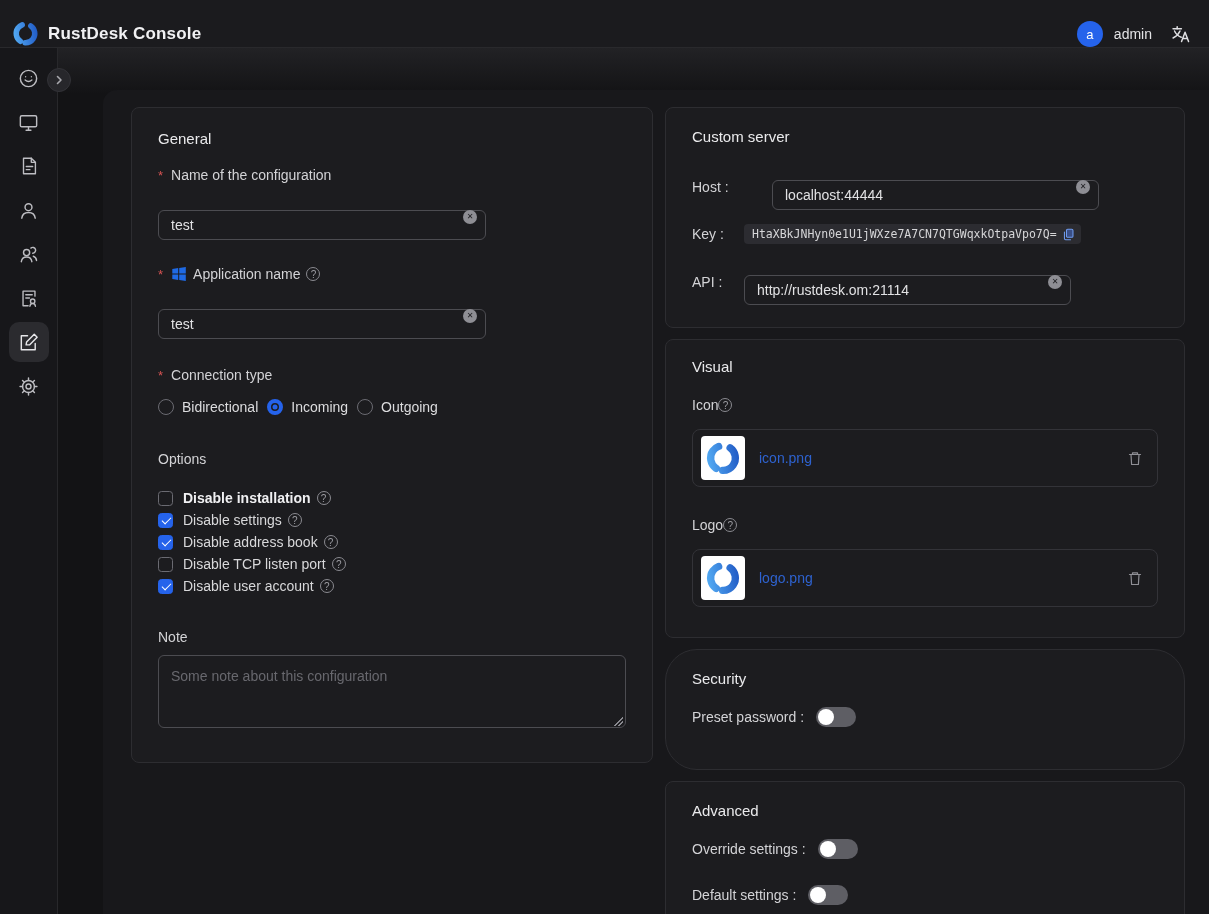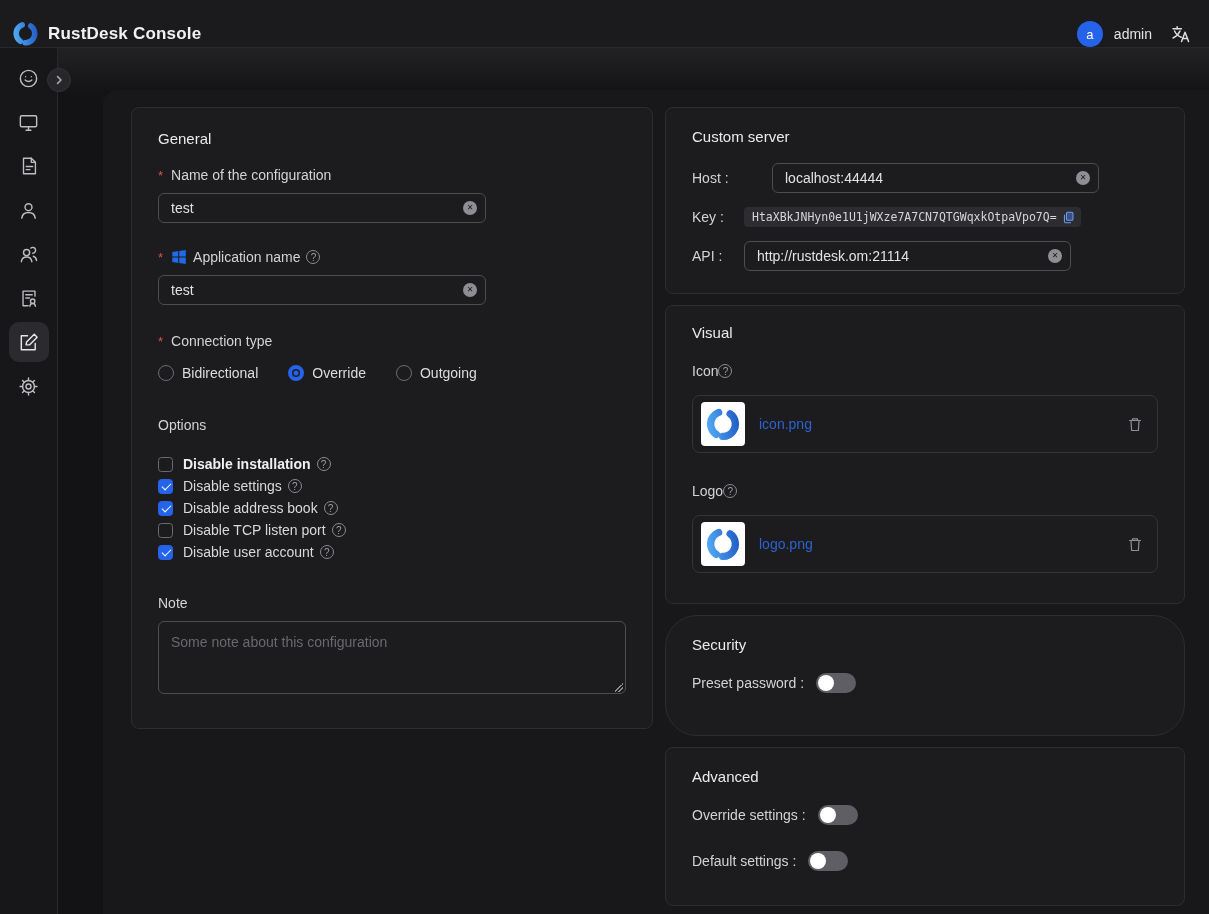--- a/index.html
+++ b/index.html
@@ -39,28 +39,28 @@
   .card { background:#1c1c1f; border:1px solid #2d2d31; border-radius:8px; }
   .card-title { font-size:15px; font-weight:500; color:#eaeaec; }
 
   
   .card-general { padding:22px 26px 30px; }
   .field-label { display:flex; align-items:center; gap:6px; font-size:14px; color:#d3d3d6; }
   .req { color:#d45252; font-size:13px; margin-right:2px; }
   .text-input-wrap { position:relative; width:328px; margin-top:10px; }
   .text-input-wrap.full { width:100%; }
   .text-input { width:100%; height:30px; background:transparent; border:1px solid #4c4c51; border-radius:6px;
-    color:#e2e2e4; font-size:14px; font-family:inherit; padding:0 30px 0 12px; outline:none; }
+    color:#e2e2e4; font-size:14px; font-family:inherit; padding:0 30px 0 12px; outline:none;margin-top:17px; }
   .clear-btn { position:absolute; right:9px; top:50%; transform:translateY(-50%); width:14px; height:14px;
     border-radius:50%; background:#8e8e94; color:#1c1c1f; font-size:8px; line-height:14px; text-align:center;
     cursor:pointer; font-weight:700; }
   .help { display:inline-flex; width:14px; height:14px; border-radius:50%; border:1px solid #8a8a90;
     color:#9c9ca2; font-size:10px; align-items:center; justify-content:center; flex:none; cursor:default; }
 
-  .radios { display:flex; align-items:center; gap:30px; margin-top:16px;text-align:right; }
+  .radios { display:flex; align-items:center; gap:9px; margin-top:16px;text-align:right; }
   .radio-item { display:flex; align-items:center; gap:8px; font-size:14px; color:#dcdcde; cursor:pointer; }
   .radio { width:16px; height:16px; border-radius:50%; border:1px solid #6b6b72; position:relative; flex:none; }
   .radio-item.on .radio { border:4.5px solid #2563eb; background:#1c1c1f; }
   .radio-item.on .radio::after { content:""; position:absolute; width:5px; height:5px; border-radius:50%;
     background:#2563eb; top:50%; left:50%; transform:translate(-50%,-50%); }
 
   .opt-row { display:flex; align-items:center; gap:10px; height:22px; font-size:14px; color:#d8d8da; }
   .opt-row .lbl { display:flex; align-items:center; gap:6px; }
   .opt-row.bold .opt-text { font-weight:700; color:#f0f0f2; }
   .checkbox { width:15px; height:15px; border-radius:3.5px; border:1px solid #6b6b72; flex:none;
@@ -256,21 +256,21 @@
           <span class="req">*</span>
           <span>Connection type</span>
         </div>
         <div class="radios">
           <div class="radio-item">
             <span class="radio"></span>
             <span>Bidirectional</span>
           </div>
           <div class="radio-item on">
             <span class="radio"></span>
-            <span>Override</span>
+            <span>Incoming</span>
           </div>
           <div class="radio-item">
             <span class="radio"></span>
             <span>Outgoing</span>
           </div>
         </div>
 
         <div class="field-label" style="margin-top:36px;">
           <span>Options</span>
         </div>

